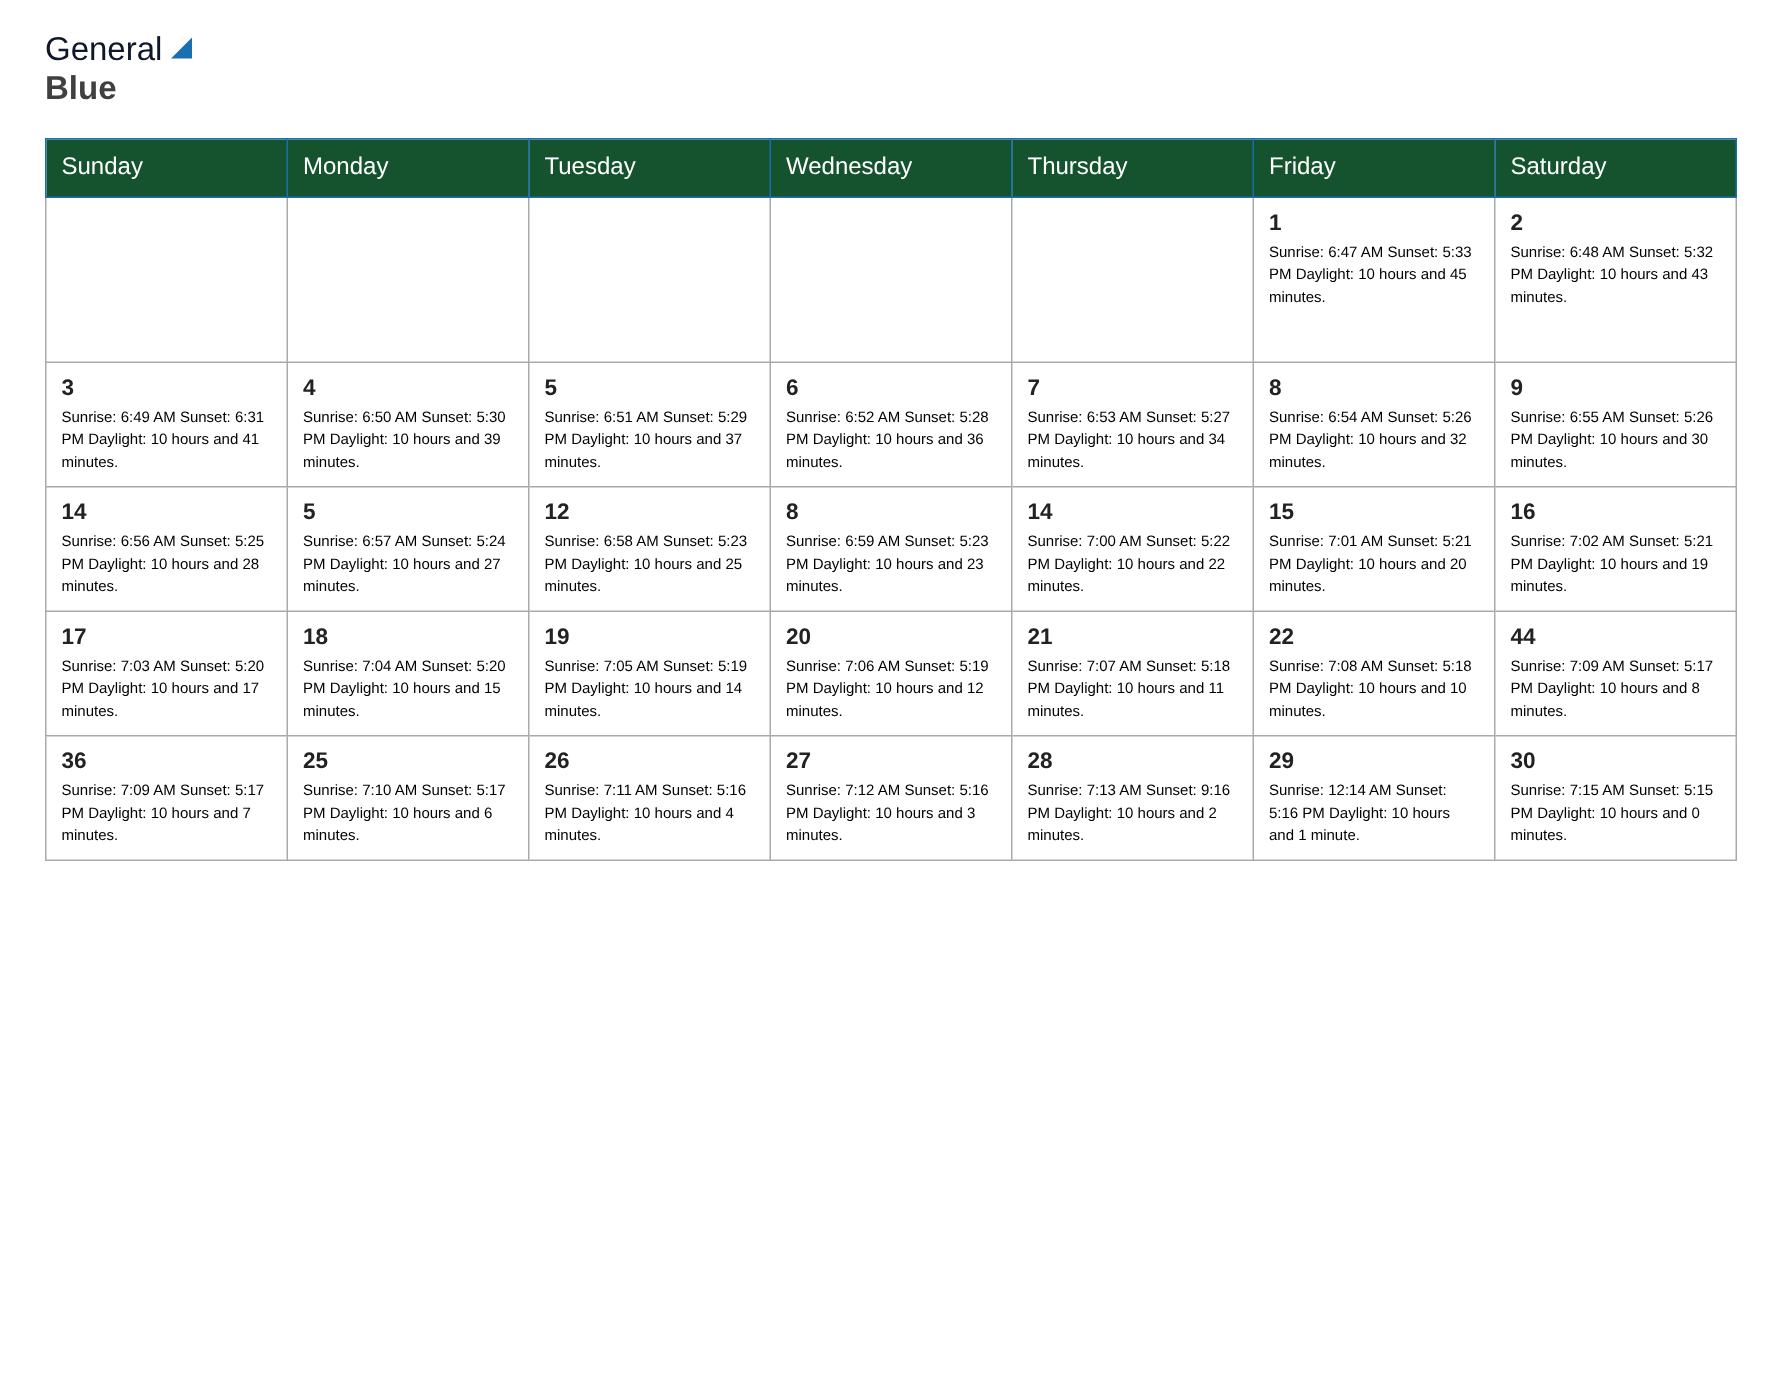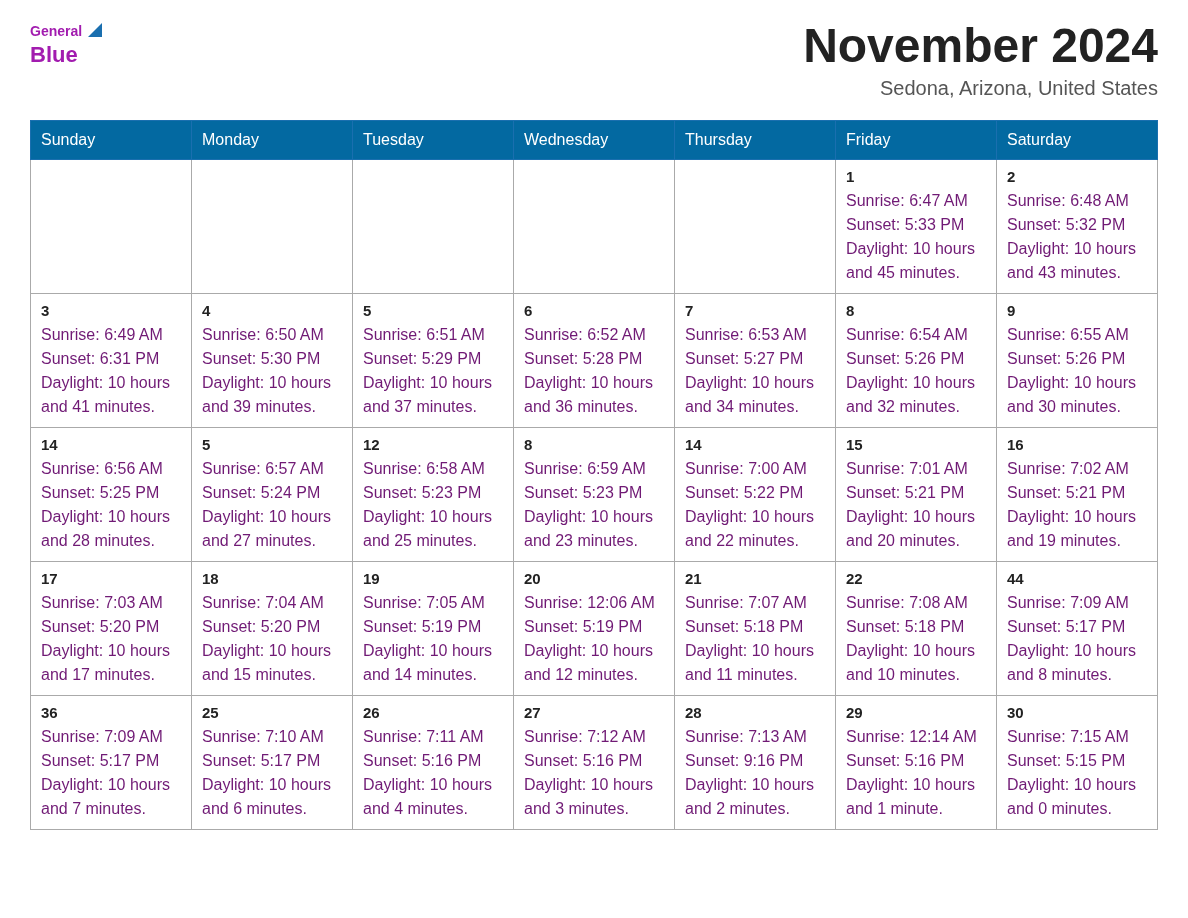--- a/index.html
+++ b/index.html
@@ -10,28 +10,28 @@
       width: 1188px;
       min-height: 918px;
     }
     .header {
       display: flex;
       justify-content: space-between;
       align-items: flex-start;
       margin-bottom: 20px;
     }
     .logo-text-general {
-      font-size: 14px;
-      font-weight: bold;
-      color: #a21caf;
+      font-size: 22px;
+      font-weight: normal;
+      color: #0f172a;
     }
     .logo-text-blue {
       font-size: 22px;
       font-weight: bold;
-      color: #a21caf;
+      color: #404040;
     }
     .logo-wrapper {
       display: flex;
       flex-direction: column;
       align-items: flex-start;
     }
     .logo-top {
       display: flex;
       align-items: center;
     }
@@ -49,21 +49,21 @@
       font-weight: normal;
       color: #555;
       margin-top: 4px;
     }
     .calendar {
       width: 100%;
       border-collapse: collapse;
       border: 1px solid #999;
     }
     .calendar th {
-      background-color: #0369a1;
+      background-color: #14532d;
       color: #ffffff;
       text-align: left;
       padding: 10px 10px;
       font-size: 16px;
       font-weight: normal;
       border: 1px solid #1a6faf;
     }
     .calendar td {
       vertical-align: top;
       padding: 8px 10px;
@@ -74,22 +74,22 @@
       color: #333;
     }
     .day-number {
       font-size: 15px;
       font-weight: bold;
       color: #222;
       display: block;
       margin-bottom: 4px;
     }
     .day-info {
-      font-size: 16px;
-      color: #701a75;
+      font-size: 10px;
+      color: #000000;
       line-height: 1.5;
     }
     .calendar tr td {
       background: #fff;
     }
     .calendar tbody tr:first-child td {
       height: 110px;
     }
     .empty-cell {
       background: #fff;
@@ -102,24 +102,20 @@
   <div class="logo-wrapper">
     <div class="logo-top">
       <span class="logo-text-general">General</span>
 
       <svg width="22" height="22" viewBox="0 0 22 22" style="margin-left:2px;vertical-align:middle;position:relative;top:-1px;">
         <polygon points="4,18 18,18 18,4" fill="#1a6faf"></polygon>
       </svg>
     </div>
     <span class="logo-text-blue">Blue</span>
   </div>
-  <div class="title-block">
-    <h1>November 2024</h1>
-    <h2>Sedona, Arizona, United States</h2>
-  </div>
 </div>
 
 <table class="calendar">
   <thead>
     <tr>
     <th>Sunday</th>
         <th>Monday</th>
         <th>Tuesday</th>
         <th>Wednesday</th>
         <th>Thursday</th>
@@ -249,21 +245,21 @@
 Daylight: 10 hours and 15 minutes.</div>
         </td>
         <td>
           <span class="day-number">19</span>
           <div class="day-info">Sunrise: 7:05 AM
 Sunset: 5:19 PM
 Daylight: 10 hours and 14 minutes.</div>
         </td>
         <td>
           <span class="day-number">20</span>
-          <div class="day-info">Sunrise: 12:06 AM
+          <div class="day-info">Sunrise: 7:06 AM
 Sunset: 5:19 PM
 Daylight: 10 hours and 12 minutes.</div>
         </td>
         <td>
           <span class="day-number">21</span>
           <div class="day-info">Sunrise: 7:07 AM
 Sunset: 5:18 PM
 Daylight: 10 hours and 11 minutes.</div>
         </td>
         <td>

